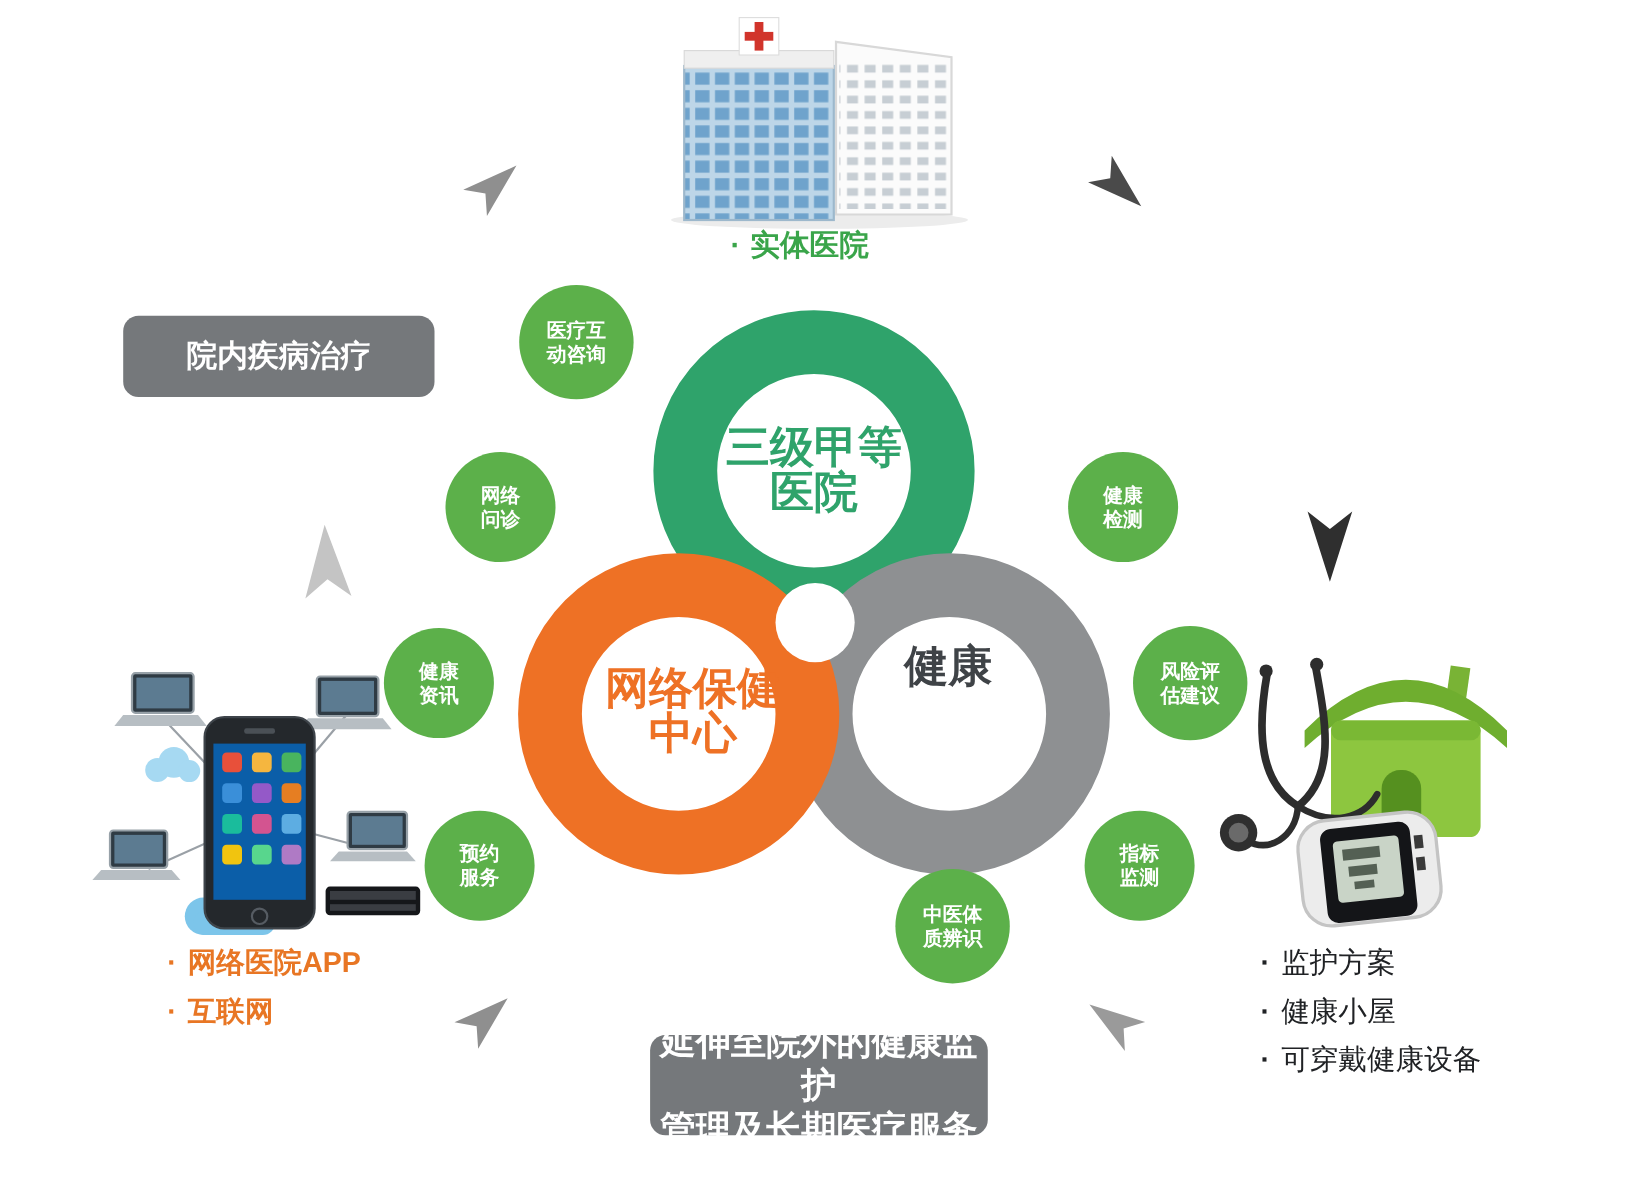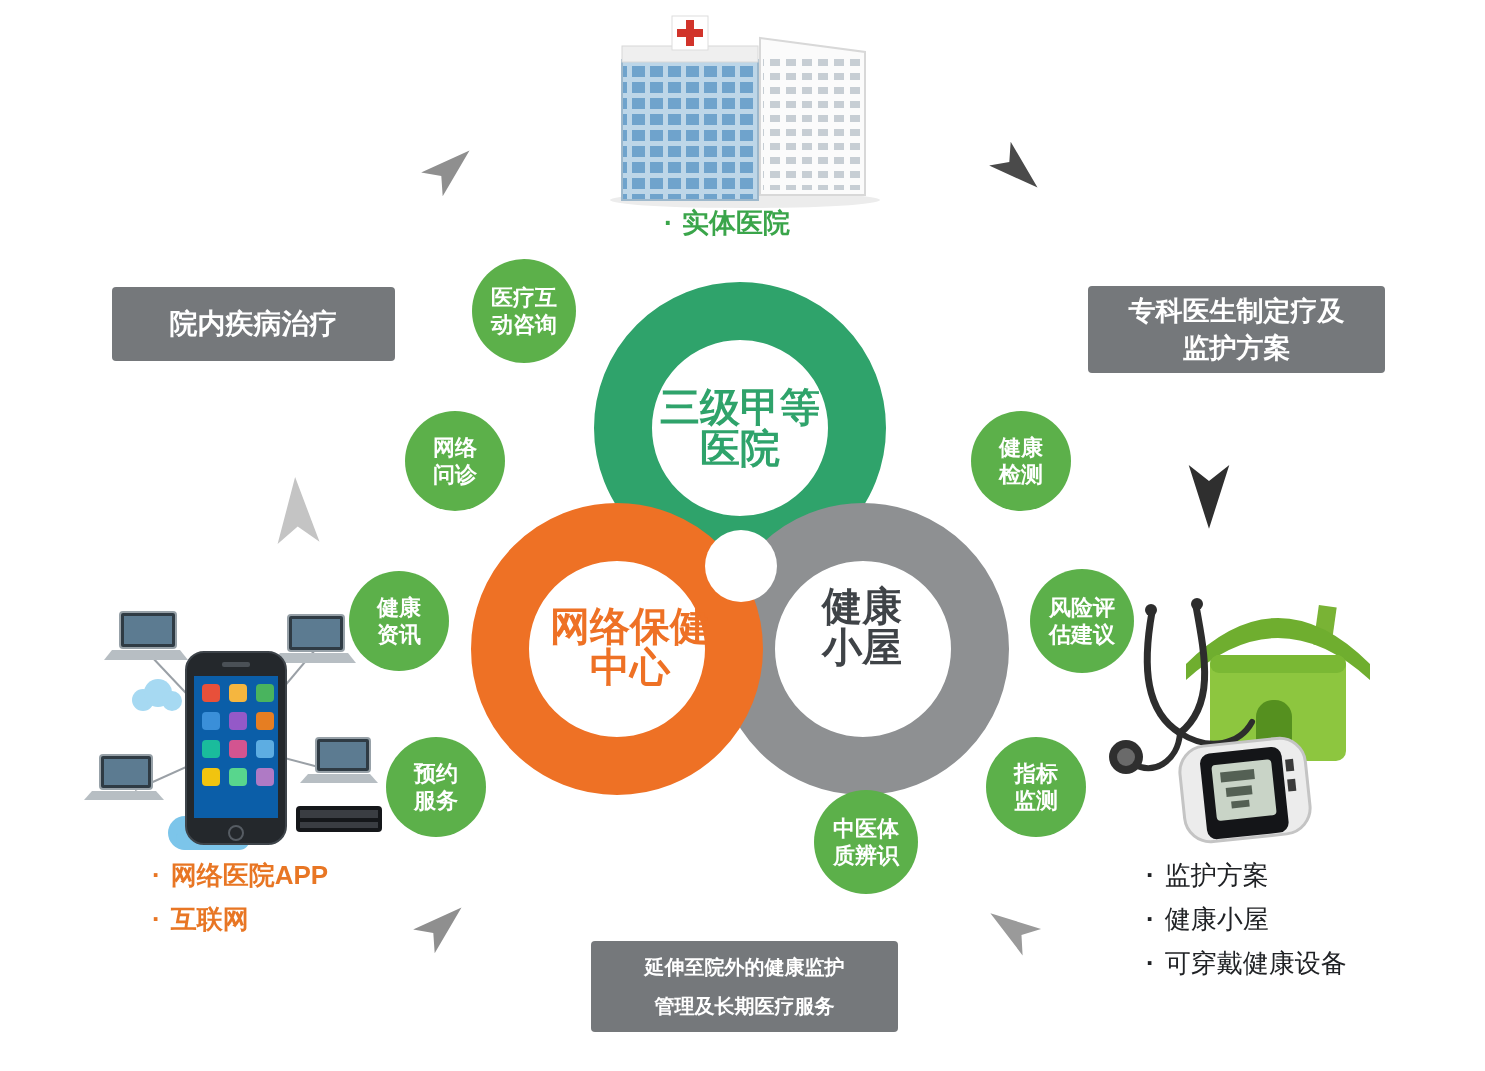--- a/index.html
+++ b/index.html
@@ -4,42 +4,42 @@
 <style>
   html,body{margin:0;padding:0;background:#fff;}
   .canvas{
     position:relative;width:1485px;height:1071px;background:#ffffff;
     font-family:"Liberation Sans","DejaVu Sans",sans-serif;overflow:hidden;
   }
   .art{position:absolute;left:0;top:0;z-index:1;}
   
   .badge{
     position:absolute;z-index:4;border-radius:50%;
-    background:#5cb04a;color:#fff;font-weight:bold;font-size:22px;line-height:1.25;
+    background:#5cb04a;color:#fff;font-weight:bold;font-size:18px;line-height:1.25;
     display:flex;flex-direction:column;align-items:center;justify-content:center;text-align:center;
   }
   .b0{left:472px;top:259px;width:104px;height:104px;}
   .b1{left:904px;top:259px;width:104px;height:104px;}
   .b2{left:405px;top:411px;width:100px;height:100px;}
   .b3{left:971px;top:411px;width:100px;height:100px;}
   .b4{left:349px;top:571px;width:100px;height:100px;}
   .b5{left:1030px;top:569px;width:104px;height:104px;}
   .b6{left:386px;top:737px;width:100px;height:100px;}
   .b7{left:986px;top:737px;width:100px;height:100px;}
   .b8{left:569px;top:790px;width:104px;height:104px;}
   .b9{left:814px;top:790px;width:104px;height:104px;}
   
   .graybox{
-    position:absolute;z-index:3;background:#75787b;color:#fff;border-radius:4px;
+    position:absolute;z-index:3;background:#75787b;color:#fff;border-radius:14px;
     font-weight:bold;display:flex;flex-direction:column;align-items:center;justify-content:center;
     text-align:center;
   }
   .box-left{left:112px;top:287px;width:283px;height:74px;font-size:28px;}
   .box-right{left:1088px;top:286px;width:297px;height:87px;font-size:27px;line-height:37px;}
-  .box-bottom{left:591px;top:941px;width:307px;height:91px;font-size:20px;line-height:39px;}
+  .box-bottom{left:591px;top:941px;width:307px;height:91px;font-size:32px;line-height:39px;}
   
   .ring-label{position:absolute;z-index:3;text-align:center;font-weight:bold;font-size:40px;line-height:41px;}
   .rl-green{left:640px;top:387px;width:200px;color:#2fa36b;}
   .rl-orange{left:530px;top:606px;width:200px;color:#ee7125;}
   .rl-gray{left:762px;top:586px;width:200px;color:#3f4347;}
   
   .hospital-label{
     position:absolute;z-index:3;left:664px;top:205px;display:flex;gap:9px;align-items:center;
     color:#3aa54a;font-weight:bold;font-size:27px;
   }
@@ -199,21 +199,20 @@
   <div class="ring-label rl-green">
     <div>三级甲等</div>
     <div>医院</div>
   </div>
   <div class="ring-label rl-orange">
     <div>网络保健</div>
     <div>中心</div>
   </div>
   <div class="ring-label rl-gray">
     <div>健康</div>
-    <div>小屋</div>
   </div>
 
   <div class="badge b0">
     <span>医疗互</span>
     <span>动咨询</span>
   </div>
   <div class="badge b2">
     <span>网络</span>
     <span>问诊</span>
   </div>
@@ -238,24 +237,20 @@
     <span>监测</span>
   </div>
   <div class="badge b9">
     <span>中医体</span>
     <span>质辨识</span>
   </div>
 
   <div class="graybox box-left">
     <div>院内疾病治疗</div>
   </div>
-  <div class="graybox box-right">
-    <div>专科医生制定疗及</div>
-    <div>监护方案</div>
-  </div>
   <div class="graybox box-bottom">
     <div>延伸至院外的健康监护</div>
     <div>管理及长期医疗服务</div>
   </div>
 
   <div class="notes notes-left">
     <div class="note">
       <span class="dot">·</span>
       <span>网络医院APP</span>
     </div>

